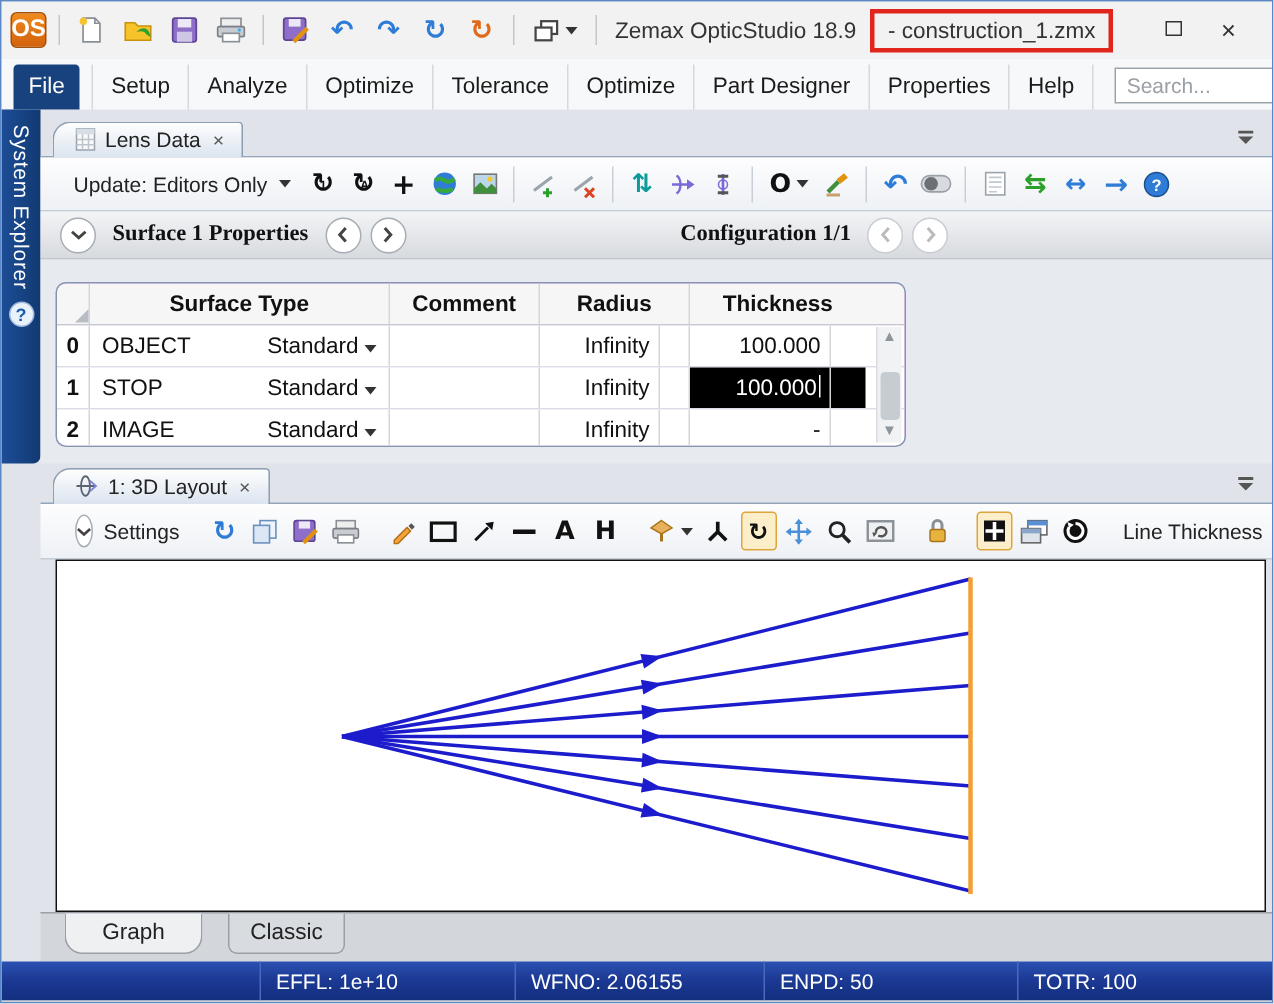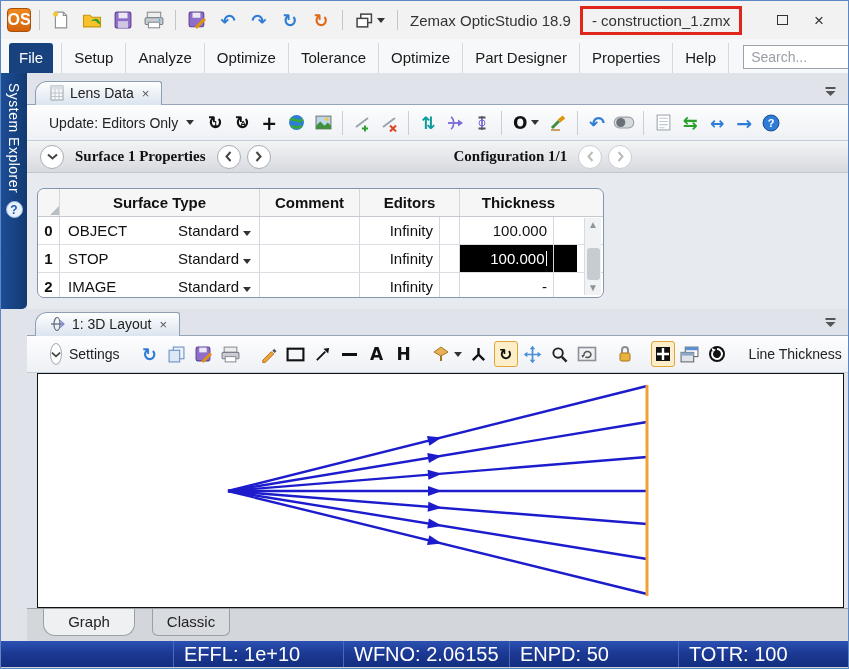--- a/index.html
+++ b/index.html
@@ -117,21 +117,21 @@
   .btabs { position:absolute; left:26px; right:0; top:607px; height:33px; background:#d3d6da;
            display:flex; align-items:flex-start; padding-left:16px; border-top:1px solid #9aa0a6;gap:15px; }
   .btab { font-size:15px; color:#222; text-align:center; padding:4px 0 5px;
           border:1px solid #9aa0a6; border-top:none; }
   .btab.active { width:92px; background:#eef0f2; border-radius:0 0 12px 12px; }
   .btab.idle { width:78px; background:#d8dbdf; border-radius:0 0 6px 6px; margin-left:2px; }
 
   
   .statusbar { position:absolute; left:0; top:640px; width:100%; height:26px; color:#fff;
                background:linear-gradient(#2c51b2 0%, #1c3a95 45%, #132e7e 100%);
-               display:flex; align-items:center; font-size:20px; }
+               display:flex; align-items:center; font-size:14px; }
   .seg { height:100%; display:flex; align-items:center; padding-left:10px;
          border-left:1px solid #4a69bd; }
   .seg.sp { width:172px; border-left:none; }
   .seg.s1 { width:170px; } .seg.s2 { width:166px; } .seg.s3 { width:169px; }
   .seg.s4 { flex:1; }
   .bottomstrip { position:absolute; left:0; top:666px; width:100%; height:3px; background:#ccd1d7; }
 
   svg.ic { display:block; }
 </style>
 </head>
@@ -382,21 +382,21 @@
         </svg>
     </span>
   </div>
 
   <div class="edbody">
     <div class="tpanel">
       <div class="trow head">
         <div class="c c-num"></div>
         <div class="c c-stype hspan" style="display:block;">Surface Type</div>
         <div class="c c-com hspan">Comment</div>
-        <div class="c hspan" style="width:100px;">Editors</div>
+        <div class="c hspan" style="width:100px;">Radius</div>
         <div class="c hspan" style="width:117px;border-right:none;">Thickness</div>
       </div>
       <div class="corner-tri"></div>
 
       <div class="trow">
         <div class="c c-num">0</div>
         <div class="c c-stype">
           <span>OBJECT</span>
           <span><span>Standard</span><span class="caret"></span></span>
         </div>

